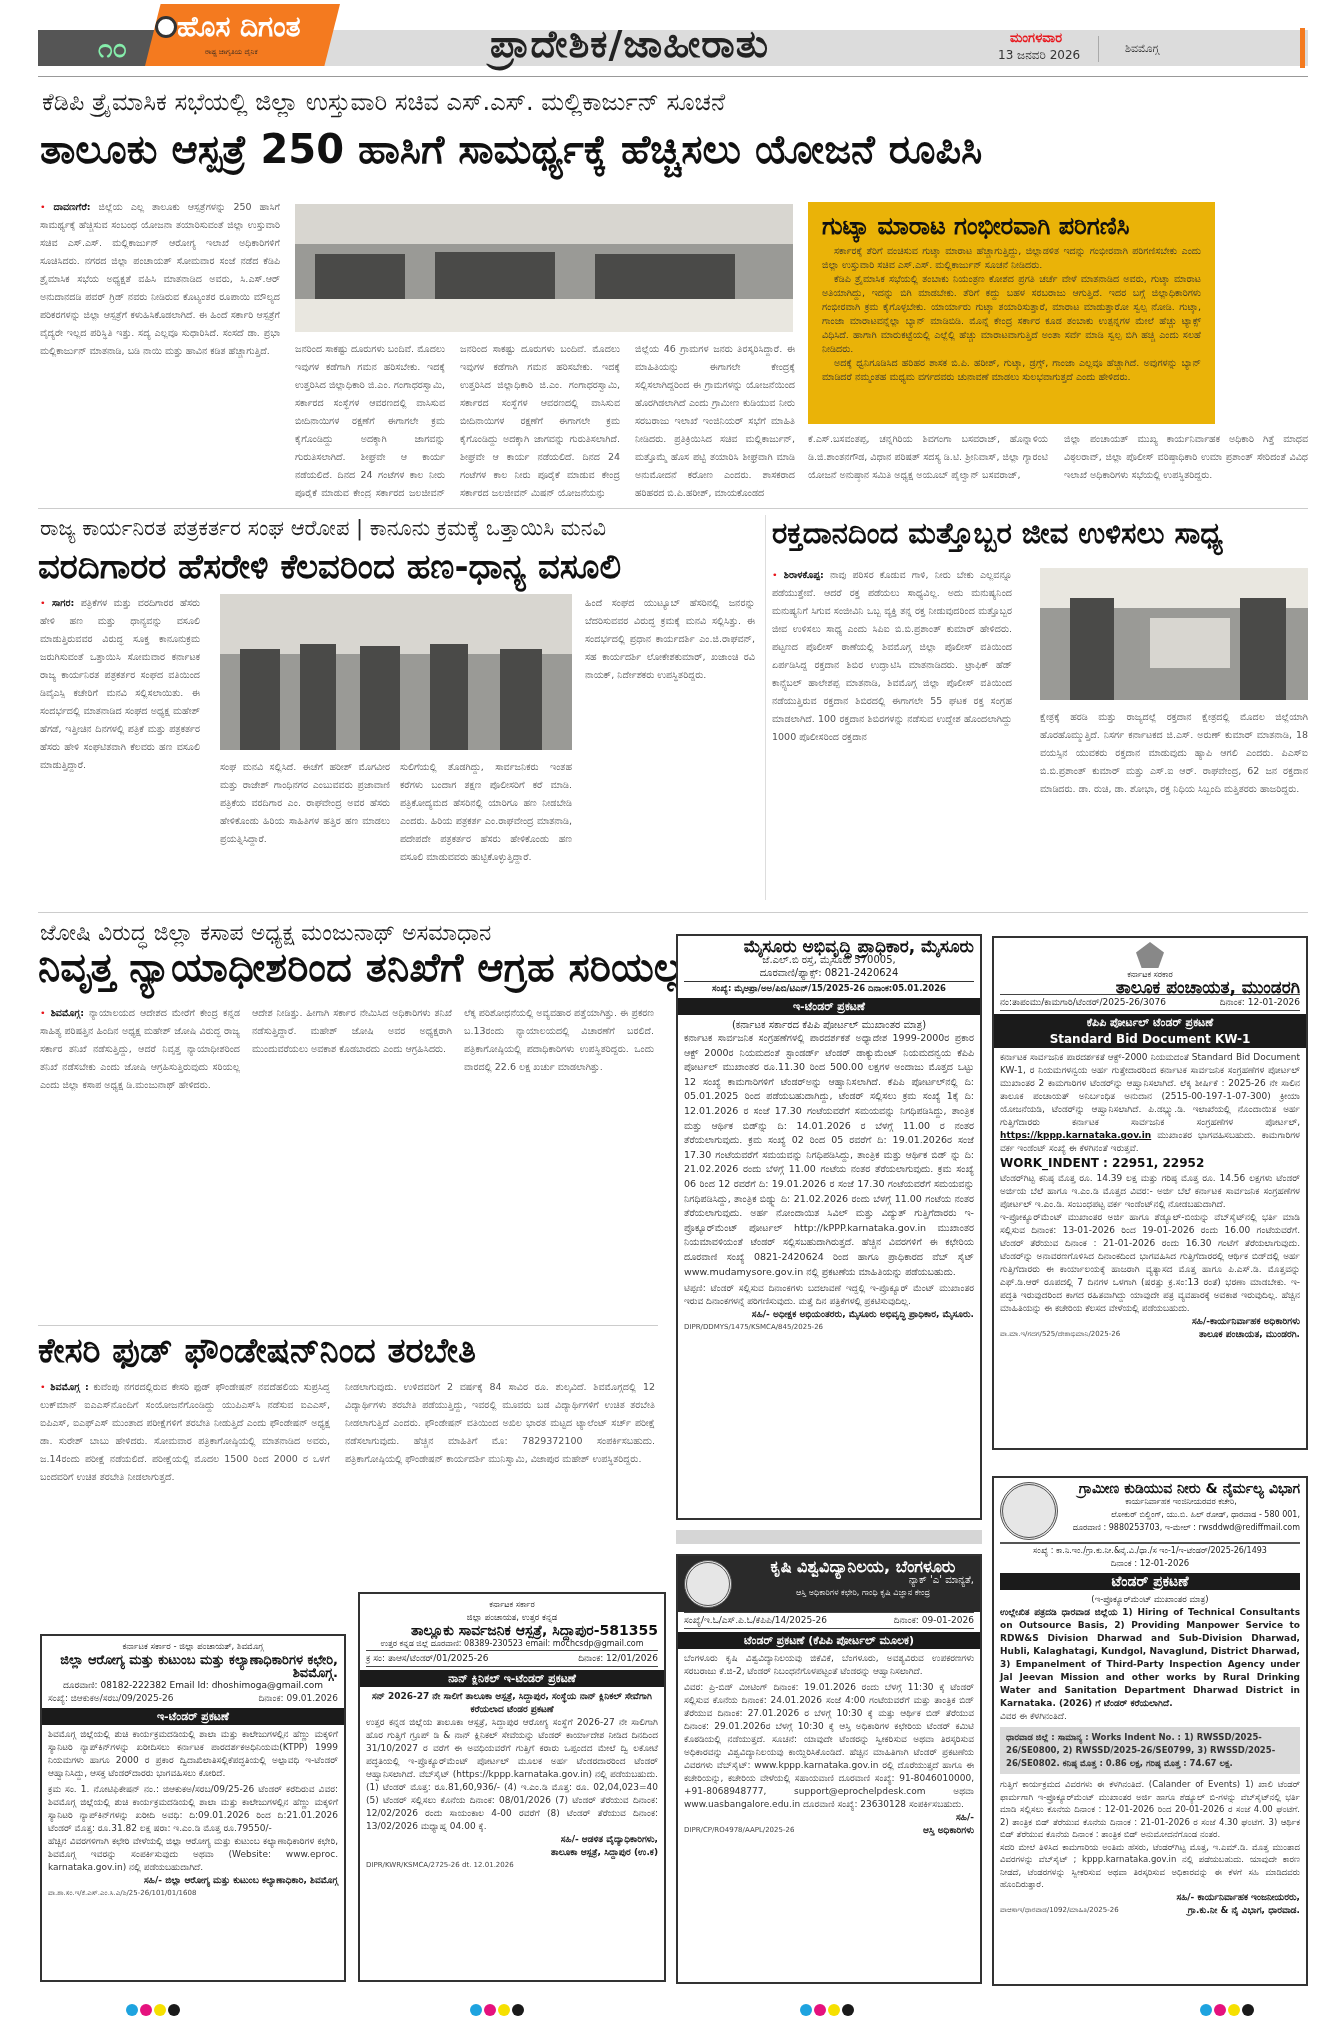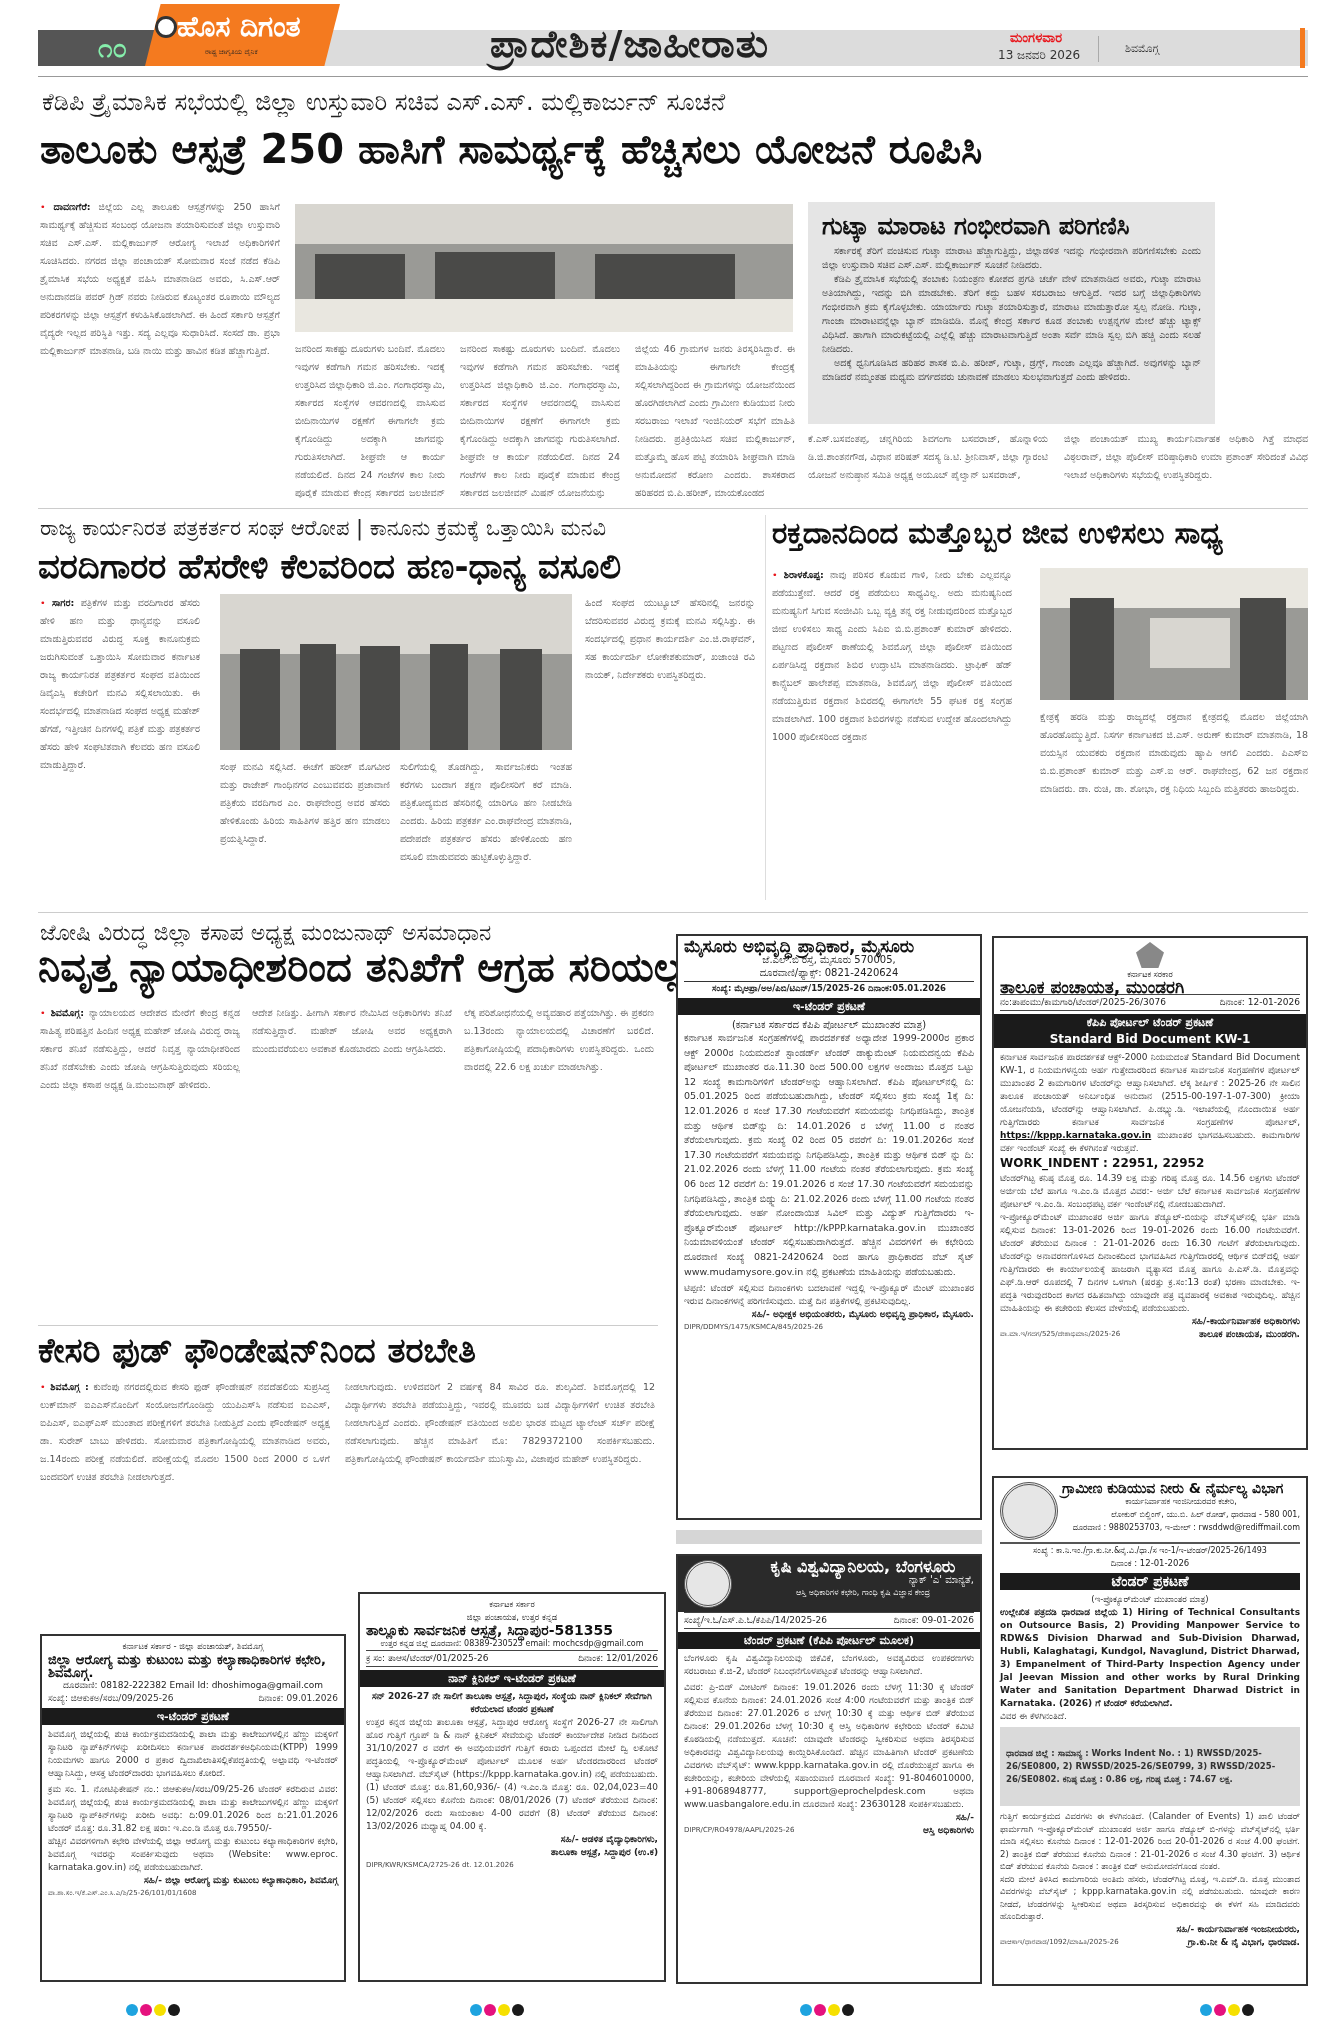--- a/index.html
+++ b/index.html
@@ -28,33 +28,33 @@
 .body-text b{color:#111}
 .dot{color:#e8161c}
 .photo{background:#9a9a96;overflow:hidden;position:absolute}
 .photo .ph1{position:absolute;background:#d8d6d0}
 .photo .ph2{position:absolute;background:#4a4a48}
 .photo .ph3{position:absolute;background:#e9e7e0}
 .rule-h{position:absolute;height:1px;background:#ccc}
 .rule-v{position:absolute;width:1px;background:#ddd}
 
 
-.gutka{position:absolute;left:808px;top:202px;width:407px;height:222px;background:#e5e5e5;padding:10px 14px}
+.gutka{position:absolute;left:808px;top:202px;width:407px;height:222px;background:#eab308;padding:10px 14px}
 .gutka h3{font-size:24px;font-weight:bold;color:#111;margin-bottom:4px}
 .gutka p{font-size:9.5px;line-height:14px;color:#333;text-indent:12px;text-align:justify}
 
 .ad{position:absolute;border:2px solid #333;background:#fff;padding:4px 6px;font-size:9px;line-height:13px;color:#333}
-.ad .t1{text-align:left;font-weight:bold;font-size:17px;color:#111}
+.ad .t1{text-align:right;font-weight:bold;font-size:17px;color:#111}
 .ad .t2{text-align:center;font-size:10px;color:#222}
 .ad .bar{background:#1b1b1b;color:#fff;text-align:center;font-weight:bold;font-size:11px;margin:3px -6px;padding:2px 0}
 .ad .row{display:flex;justify-content:space-between;font-size:9px;color:#222;border-top:1px solid #444;border-bottom:1px solid #444;padding:1px 0}
 .ad .txt{text-align:justify;color:#333}
 .ad .sig{text-align:right;font-weight:bold;color:#222}
 .ad .code{font-size:7px;color:#444}
-.ad .grey{background:#dadada;padding:20px 6px;margin:4px 0}
+.ad .grey{background:#dadada;padding:4px 6px;margin:4px 0}
 .emblem{margin:0 auto;width:28px;height:26px;background:#888;clip-path:polygon(50% 0,100% 40%,80% 100%,20% 100%,0 40%)}
 .circle-logo{width:58px;height:58px;border-radius:50%;border:3px double #555;background:#e6e6e6}
 .grey-block{position:absolute;background:#d6d6d6}
 .cmyk{position:absolute;display:flex;gap:2px}
 .cmyk span{width:12px;height:12px;border-radius:50%;display:block}
 </style>
 </head>
 <body>
 
 <div class="mast">

